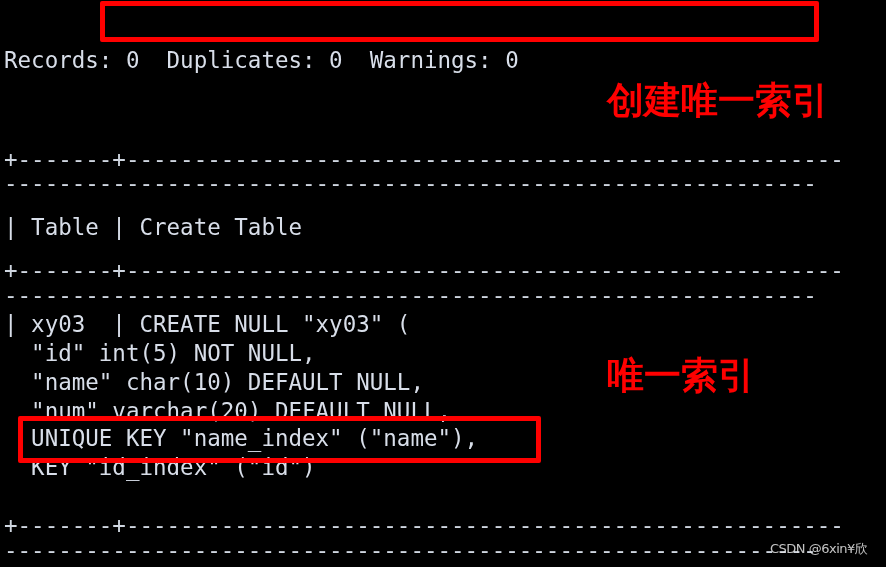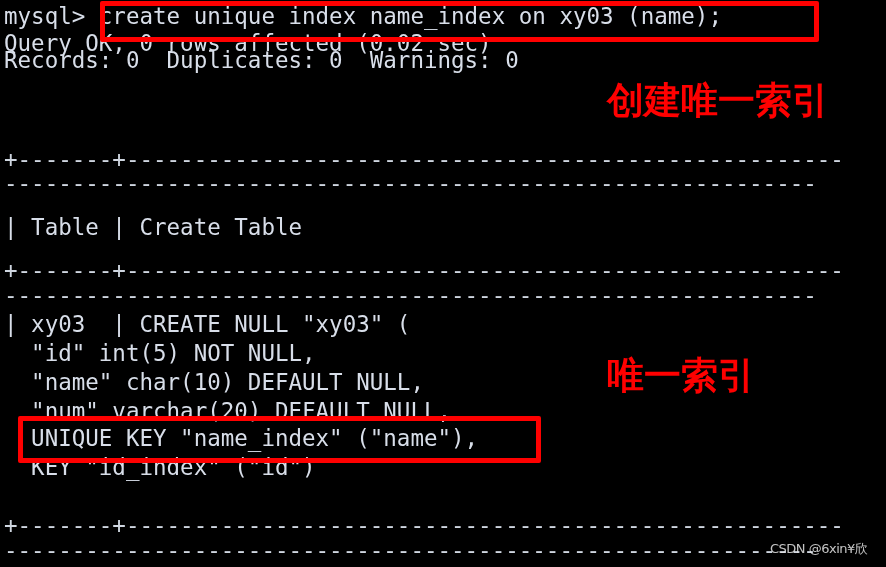--- a/index.html
+++ b/index.html
@@ -97,22 +97,20 @@
     letter-spacing: -0.5px;
     opacity: 0.85;
   }
 </style>
 </head>
 <body>
 
 <div id="screen">
 
   <div id="terminal">
-    <div class="line" style="top:1px">mysql&gt; create unique index name_index on xy03 (name);</div>
-    <div class="line" style="top:28px">Query OK, 0 rows affected (0.02 sec)</div>
     <div class="line" style="top:45px">Records: 0  Duplicates: 0  Warnings: 0</div>
     <div class="line" style="top:86px"></div>
     <div class="line sep" style="top:144px">+-------+-----------------------------------------------------</div>
     <div class="line sep" style="top:168px">------------------------------------------------------------</div>
     <div class="line" style="top:212px">| Table | Create Table</div>
     <div class="line" style="top:226px"></div>
     <div class="line sep" style="top:255px">+-------+-----------------------------------------------------</div>
     <div class="line sep" style="top:280px">------------------------------------------------------------</div>
     <div class="line" style="top:309px">| xy03  | CREATE NULL "xy03" (</div>
     <div class="line" style="top:338px">  "id" int(5) NOT NULL,</div>

